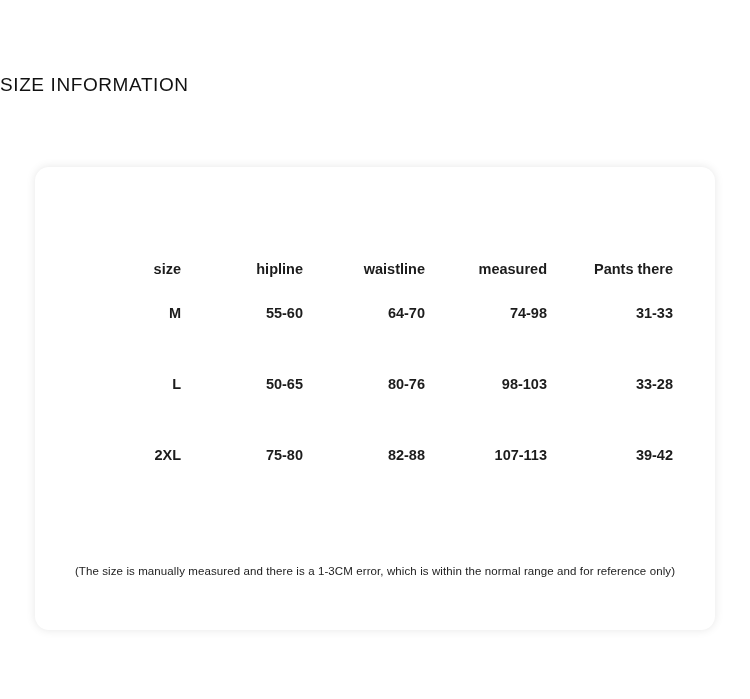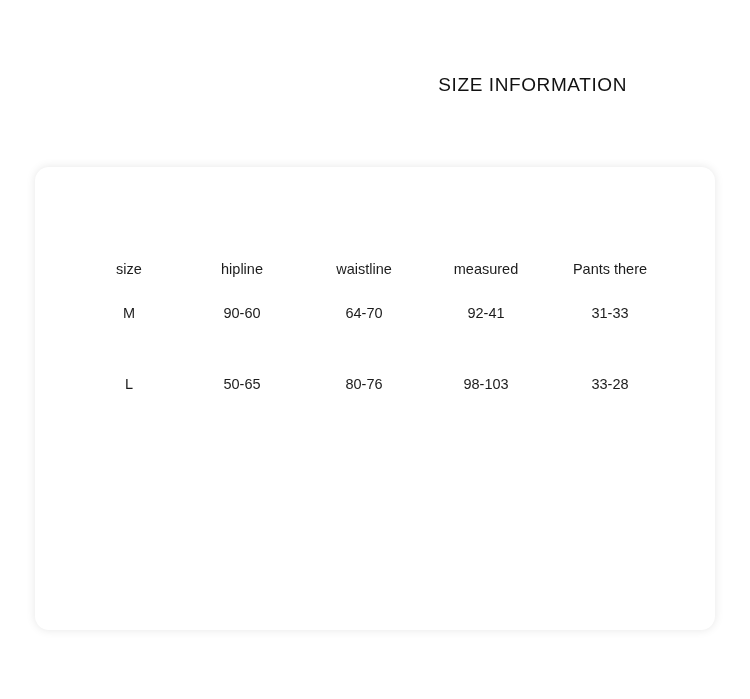--- a/index.html
+++ b/index.html
@@ -18,21 +18,21 @@
     position: relative;
     width: 750px;
     height: 699px;
     box-sizing: border-box;
   }
   .title {
     position: absolute;
     top: 74px;
     left: 0;
     width: 627px;
-    text-align: right;
+    text-align: left;
     font-size: 19px;
     letter-spacing: 0.6px;
     color: #111111;
     font-weight: 500;
   }
   .card {
     position: absolute;
     top: 167px;
     left: 35px;
     width: 680px;
@@ -45,22 +45,22 @@
   table.size-table {
     position: absolute;
     top: 26px;
     left: 42px;
     width: 596px;
     border-collapse: collapse;
     table-layout: fixed;
   }
   table.size-table th,
   table.size-table td {
-    text-align: center;
-    font-weight: 400;
+    text-align: right;
+    font-weight: 700;
     font-size: 14.5px;
     color: #1c1c1c;
     padding: 0;
     height: 71px;
     vertical-align: middle;
   }
   table.size-table thead th {
     height: 60px;
     padding-top: 24px;
     vertical-align: bottom;
@@ -103,30 +103,38 @@
           <th>size</th>
           <th>hipline</th>
           <th>waistline</th>
           <th>measured</th>
           <th>Pants there</th>
         </tr>
       </thead>
       <tbody>
         <tr>
           <td>M</td>
-          <td>90-60</td>
+          <td>55-60</td>
           <td>64-70</td>
-          <td>92-41</td>
+          <td>74-98</td>
           <td>31-33</td>
         </tr>
         <tr>
           <td>L</td>
           <td>50-65</td>
           <td>80-76</td>
           <td>98-103</td>
           <td>33-28</td>
         </tr>
+        <tr>
+          <td>2XL</td>
+          <td>75-80</td>
+          <td>82-88</td>
+          <td>107-113</td>
+          <td>39-42</td>
+        </tr>
       </tbody>
     </table>
 
+    <div class="note">(The size is manually measured and there is a 1-3CM error, which is within the normal range and for reference only)</div>
 
   </div>
 </div>
 
 </body></html>

